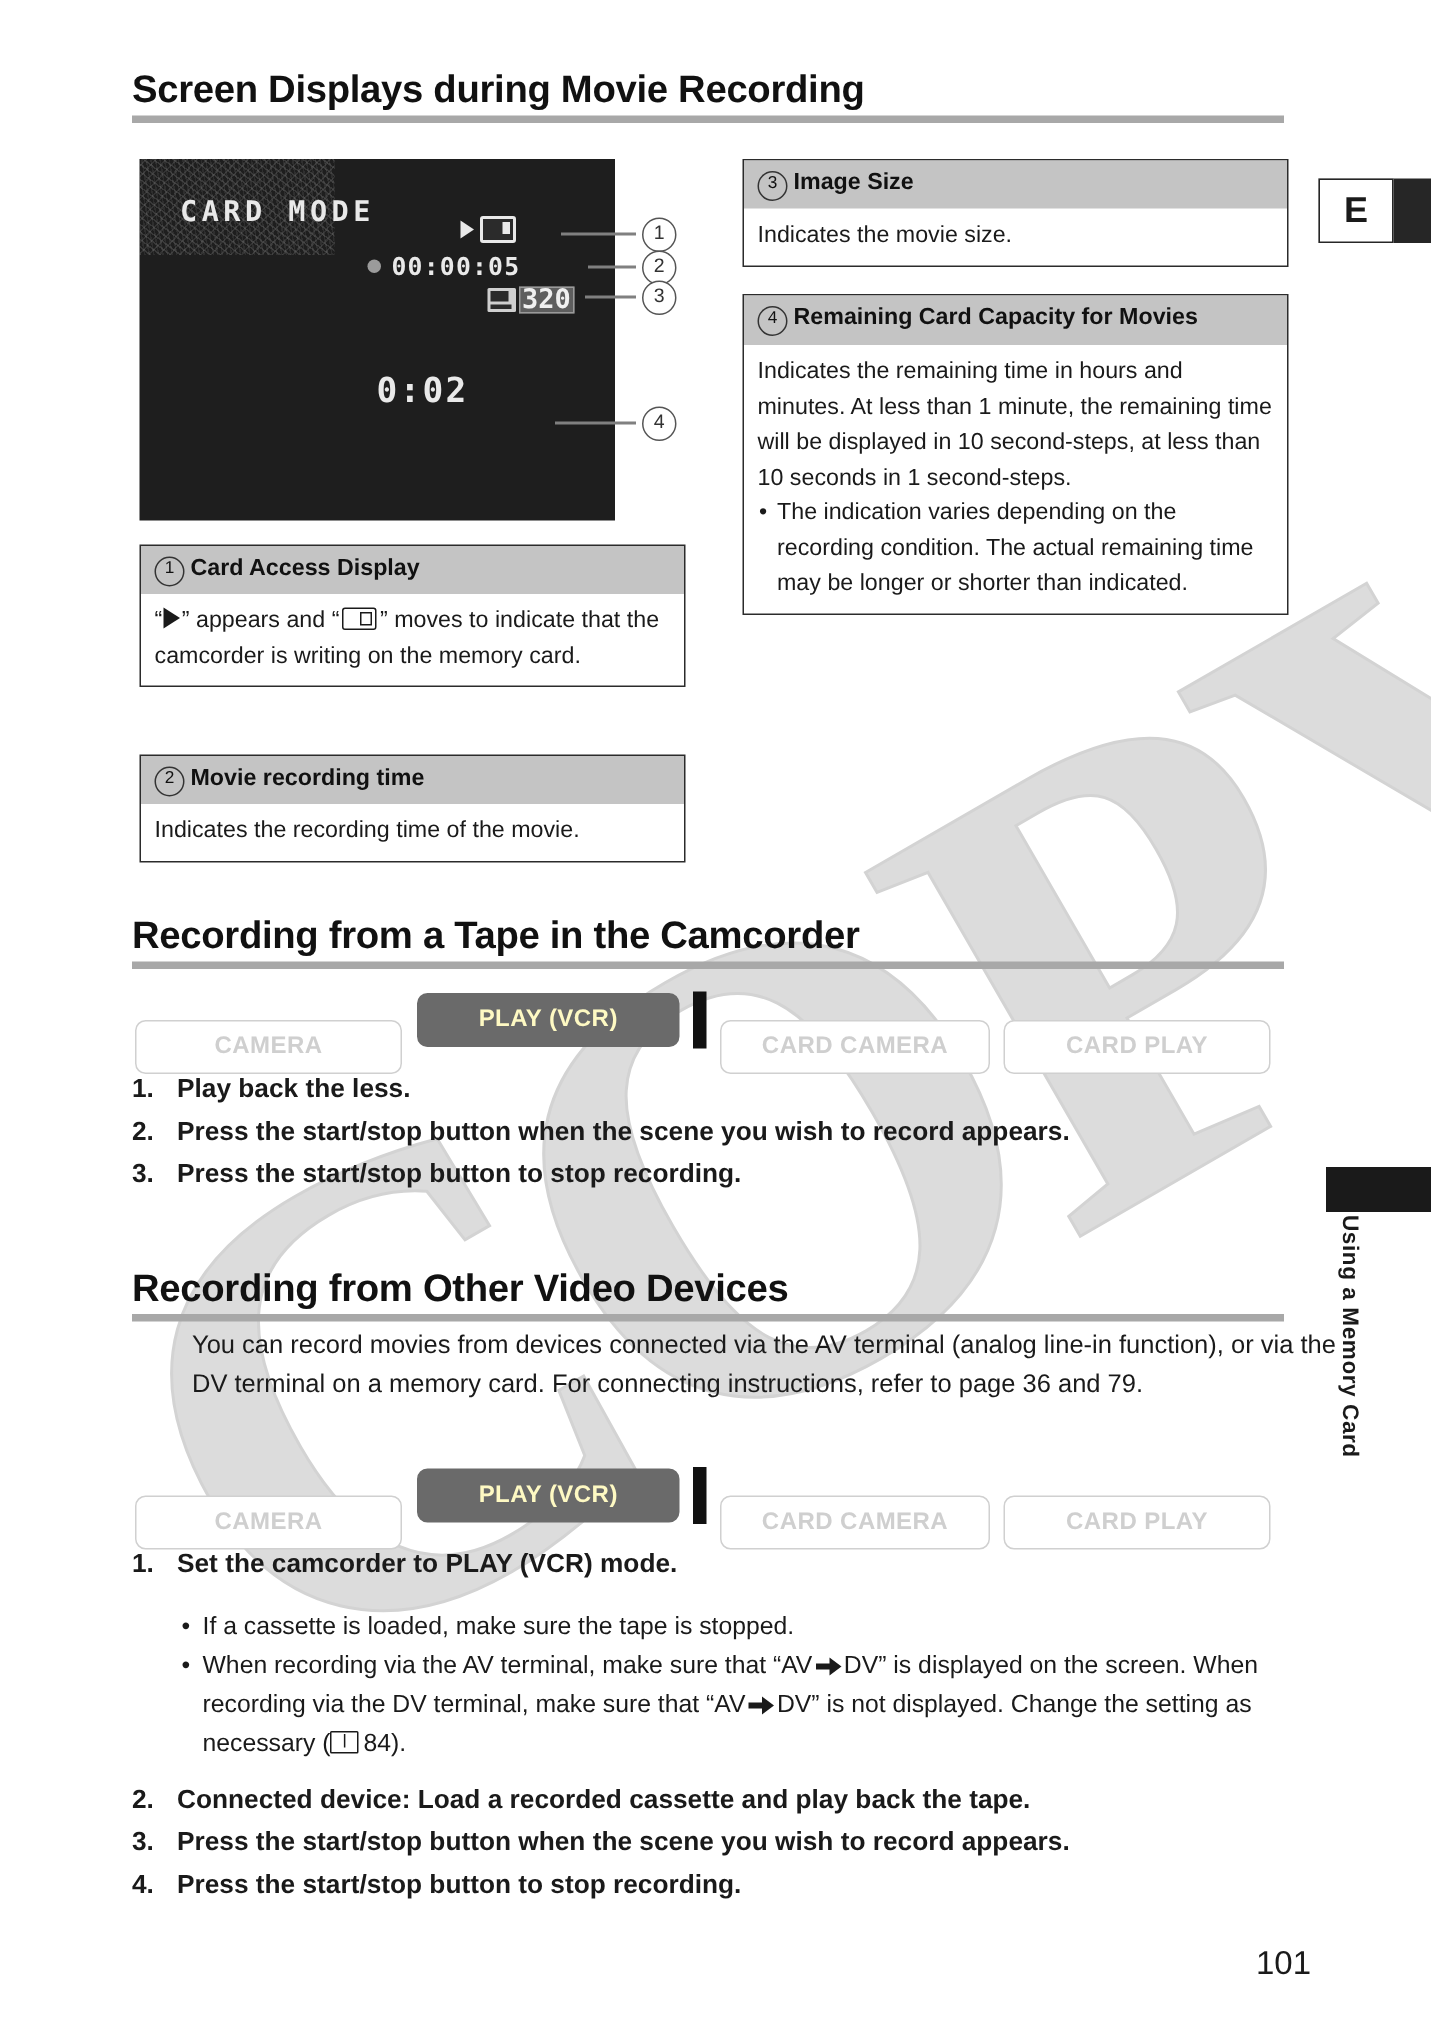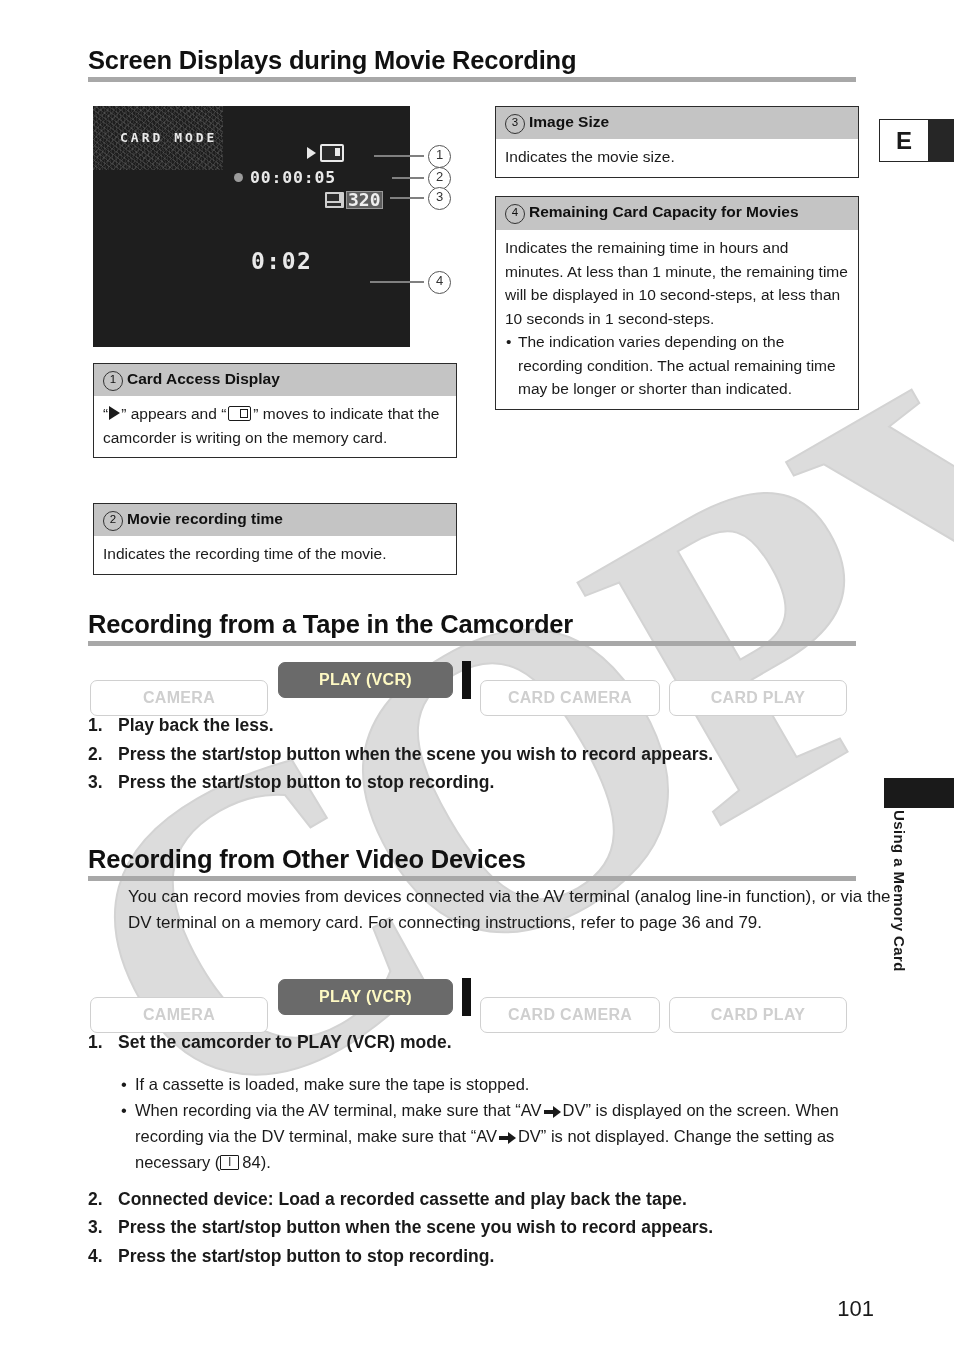--- a/index.html
+++ b/index.html
@@ -97,24 +97,24 @@
       repeating-linear-gradient(-47deg, rgba(255,255,255,.28) 0 1px, transparent 1px 5px),
       repeating-linear-gradient(80deg, rgba(255,255,255,.22) 0 1px, transparent 1px 3px);
   }
   .osd {
     position: absolute;
     color: #e9e9e9;
     font-family: "DejaVu Sans Mono", monospace;
     font-weight: bold;
     letter-spacing: 1px;
   }
-  #osd-cardmode { left: 27px; top: 24px; font-size: 13px; letter-spacing: 3px; }
+  #osd-cardmode { left: 27px; top: 24px; font-size: 19px; letter-spacing: 3px; }
   #osd-rec-row { left: 158px; top: 142px; font-size: 23px; letter-spacing: 1.5px; }
   #osd-time-row {
-    left: 141px; top: 62px; font-size: 16.5px; letter-spacing: 0.8px;
+    left: 152px; top: 62px; font-size: 16.5px; letter-spacing: 0.8px;
     display: flex; align-items: center; gap: 7px;
   }
   #osd-dot {
     width: 9px; height: 9px; border-radius: 50%;
     background: #9b9b9b; display: inline-block;
   }
   #osd-access {
     left: 214px; top: 38px;
     display: flex; align-items: center; gap: 4px;
   }

